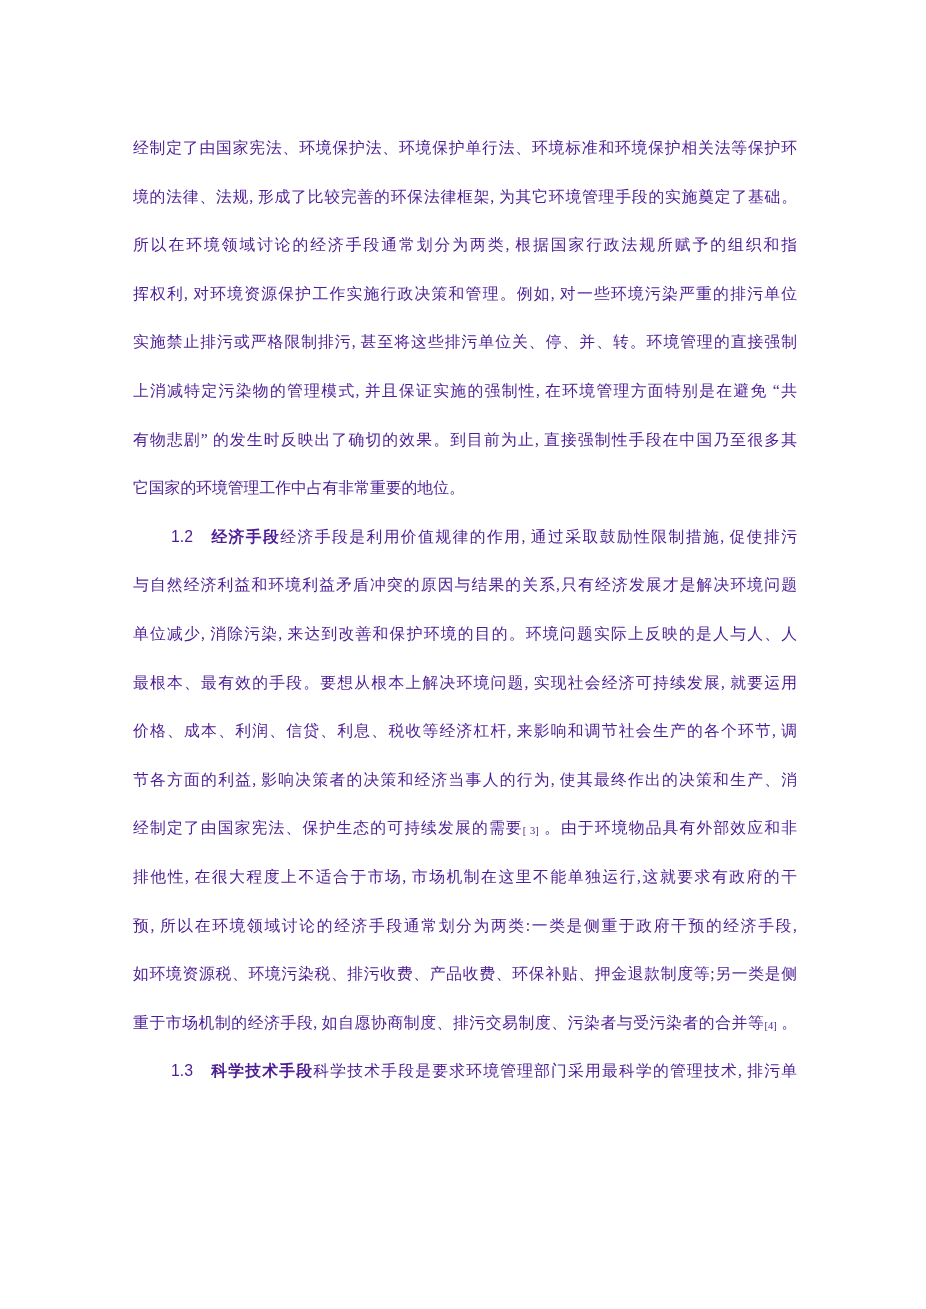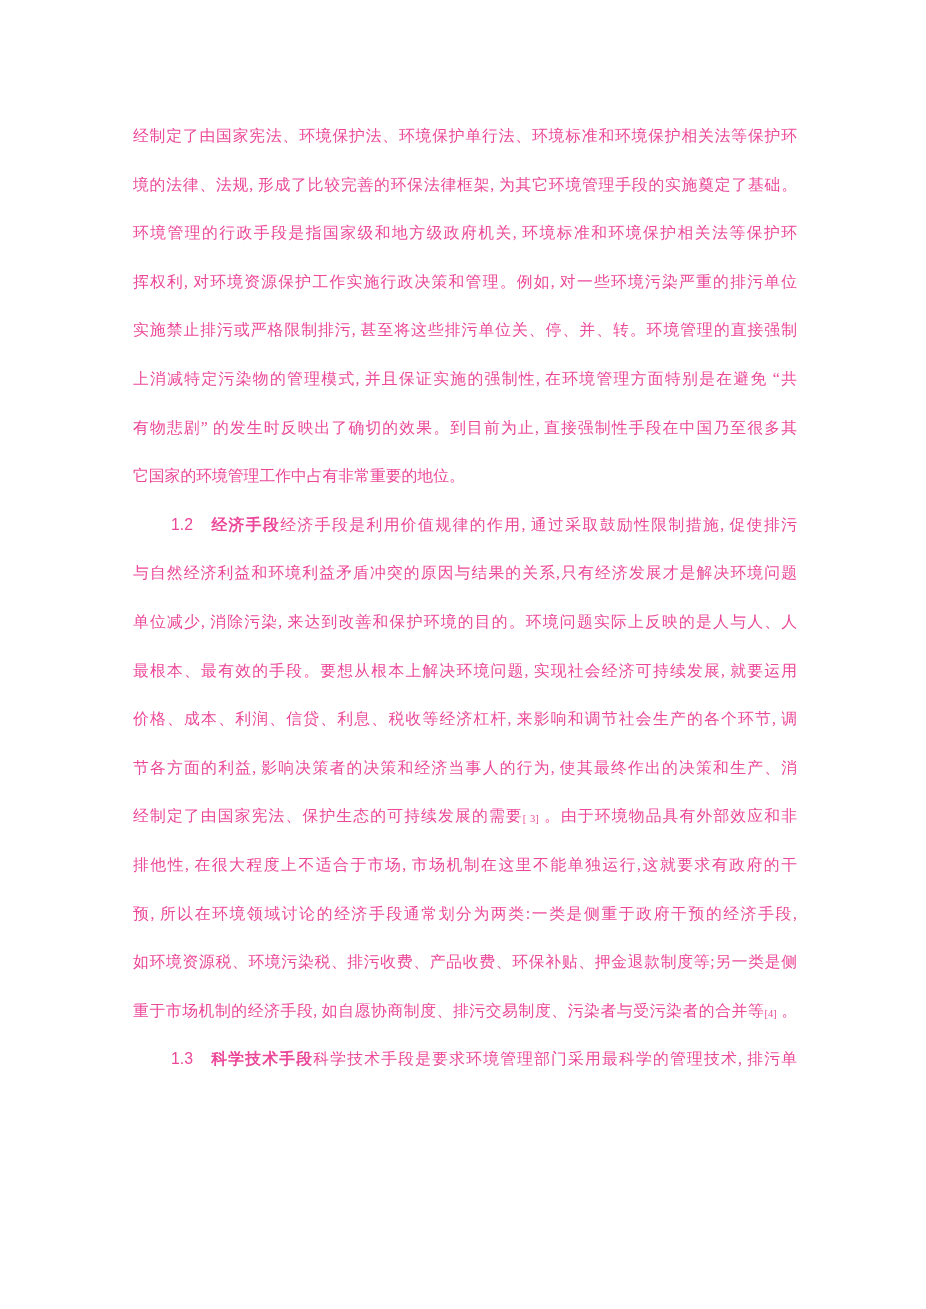--- a/index.html
+++ b/index.html
@@ -9,23 +9,23 @@
     position: relative;
     font-family: "Liberation Serif", "DejaVu Serif", serif;
     overflow: hidden;
   }
   .doc-page {
     position: absolute; inset: 0;
     background: #ffffff;
   }
   .text-block {
     position: absolute;
-    left: 133px; top: 112px;
+    left: 133px; top: 124px;
     width: 664px;
-    color: #ec4899;
+    color: #4c1d95;
     font-size: 15.8px;
   }
   .line {
     height: 48.6px;
     line-height: 48.6px;
     text-align: justify;
     text-align-last: justify;
     white-space: normal;
     overflow: visible;
   }
@@ -46,21 +46,21 @@
     vertical-align: -1px;
   }
 </style>
 </head>
 <body>
 
 <div class="doc-page">
   <div class="text-block">
       <div class="line"><span>经制定了由国家宪法、环境保护法、环境保护单行法、环境标准和环境保护相关法等保护环</span></div>
       <div class="line"><span>境的法律、法规, 形成了比较完善的环保法律框架, 为其它环境管理手段的实施奠定了基础。</span></div>
-      <div class="line"><span>环境管理的行政手段是指国家级和地方级政府机关, 环境标准和环境保护相关法等保护环</span></div>
+      <div class="line"><span>所以在环境领域讨论的经济手段通常划分为两类, 根据国家行政法规所赋予的组织和指</span></div>
       <div class="line"><span>挥权利, 对环境资源保护工作实施行政决策和管理。例如, 对一些环境污染严重的排污单位</span></div>
       <div class="line"><span>实施禁止排污或严格限制排污, 甚至将这些排污单位关、停、并、转。环境管理的直接强制</span></div>
       <div class="line"><span>上消减特定污染物的管理模式, 并且保证实施的强制性, 在环境管理方面特别是在避免 “共</span></div>
       <div class="line"><span>有物悲剧” 的发生时反映出了确切的效果。到目前为止, 直接强制性手段在中国乃至很多其</span></div>
       <div class="line left"><span>它国家的环境管理工作中占有非常重要的地位。</span></div>
       <div class="line indent"><span class="num">1.2</span><span class="bold">经济手段</span><span>经济手段是利用价值规律的作用, 通过采取鼓励性限制措施, 促使排污</span></div>
       <div class="line"><span>与自然经济利益和环境利益矛盾冲突的原因与结果的关系,只有经济发展才是解决环境问题</span></div>
       <div class="line"><span>单位减少, 消除污染, 来达到改善和保护环境的目的。环境问题实际上反映的是人与人、人</span></div>
       <div class="line"><span>最根本、最有效的手段。要想从根本上解决环境问题, 实现社会经济可持续发展, 就要运用</span></div>
       <div class="line"><span>价格、成本、利润、信贷、利息、税收等经济杠杆, 来影响和调节社会生产的各个环节, 调</span></div>

